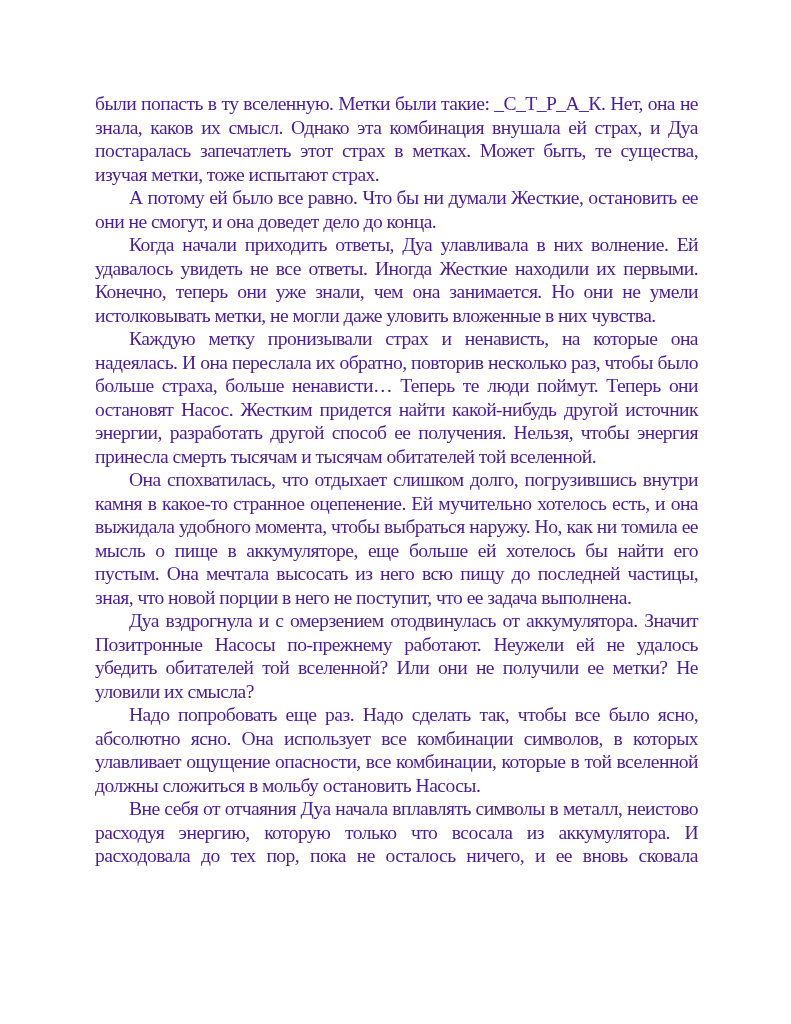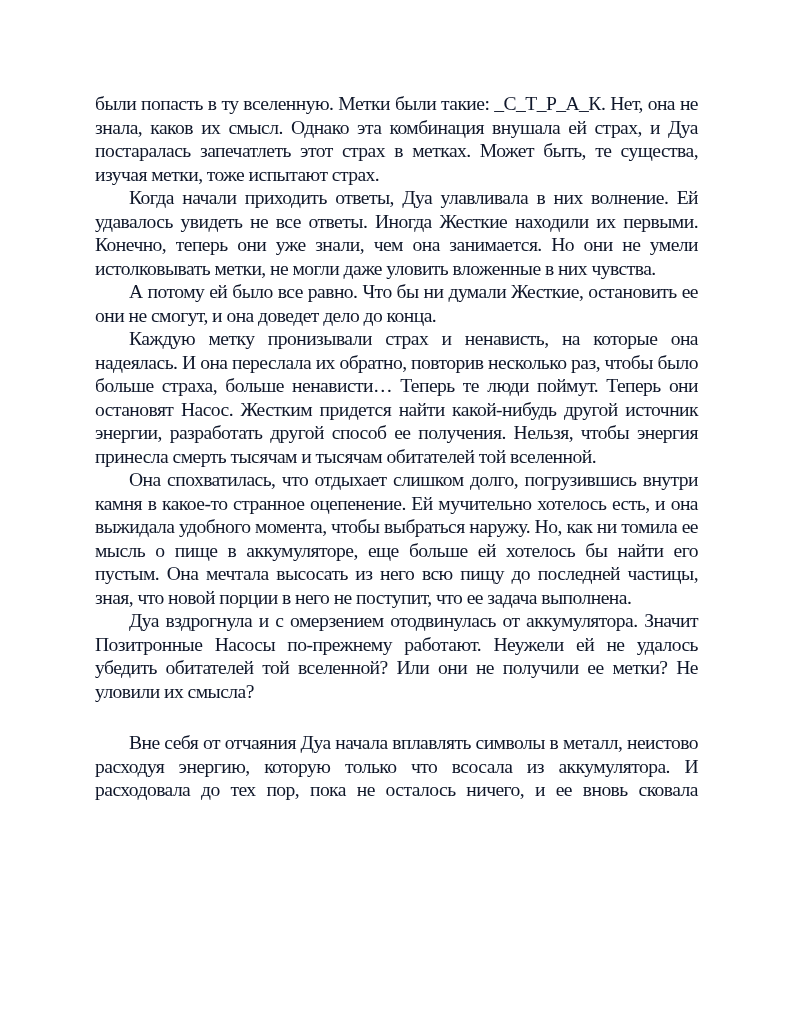--- a/index.html
+++ b/index.html
@@ -5,37 +5,38 @@
   html, body { margin: 0; padding: 0; background: #ffffff; }
   body { width: 791px; height: 1024px; position: relative; overflow: hidden; }
   .page {
     position: absolute;
     left: 95px;
     top: 92px;
     width: 603px;
     font-family: "Liberation Serif", serif;
     font-size: 19.6px;
     line-height: 23.5px;
-    color: #0f172a;
+    color: #4c1d95;
     letter-spacing: -0.55px;
     word-spacing: 0px;
   }
   .page p {
     margin: 0;
     text-align: justify;
     text-indent: 34px;
     hyphens: none;
   }
   .page p.cont { text-indent: 0; }
-  .page p.last-open { text-align-last: justify; margin-top: 28px; }
+  .page p.last-open { text-align-last: justify; }
 </style>
 </head>
 <body>
 
 <div class="page">
   <p class="cont">были попасть в ту вселенную. Метки были такие: _С_Т_Р_А_К. Нет, она не знала, каков их смысл. Однако эта комбинация внушала ей страх, и Дуа постаралась запечатлеть этот страх в метках. Может быть, те существа, изучая метки, тоже испытают страх.</p>
+  <p>А потому ей было все равно. Что бы ни думали Жесткие, остановить ее они не смогут, и она доведет дело до конца.</p>
   <p>Когда начали приходить ответы, Дуа улавливала в них волнение. Ей удавалось увидеть не все ответы. Иногда Жесткие находили их первыми. Конечно, теперь они уже знали, чем она занимается. Но они не умели истолковывать метки, не могли даже уловить вложенные в них чувства.</p>
-  <p>А потому ей было все равно. Что бы ни думали Жесткие, остановить ее они не смогут, и она доведет дело до конца.</p>
   <p>Каждую метку пронизывали страх и ненависть, на которые она надеялась. И она переслала их обратно, повторив несколько раз, чтобы было больше страха, больше ненависти… Теперь те люди поймут. Теперь они остановят Насос. Жестким придется найти какой-нибудь другой источник энергии, разработать другой способ ее получения. Нельзя, чтобы энергия принесла смерть тысячам и тысячам обитателей той вселенной.</p>
   <p>Она спохватилась, что отдыхает слишком долго, погрузившись внутри камня в какое-то странное оцепенение. Ей мучительно хотелось есть, и она выжидала удобного момента, чтобы выбраться наружу. Но, как ни томила ее мысль о пище в аккумуляторе, еще больше ей хотелось бы найти его пустым. Она мечтала высосать из него всю пищу до последней частицы, зная, что новой порции в него не поступит, что ее задача выполнена.</p>
   <p>Дуа вздрогнула и с омерзением отодвинулась от аккумулятора. Значит Позитронные Насосы по-прежнему работают. Неужели ей не удалось убедить обитателей той вселенной? Или они не получили ее метки? Не уловили их смысла?</p>
+  <p>Надо попробовать еще раз. Надо сделать так, чтобы все было ясно, абсолютно ясно. Она использует все комбинации символов, в которых улавливает ощущение опасности, все комбинации, которые в той вселенной должны сложиться в мольбу остановить Насосы.</p>
   <p class="last-open">Вне себя от отчаяния Дуа начала вплавлять символы в металл, неистово расходуя энергию, которую только что всосала из аккумулятора. И расходовала до тех пор, пока не осталось ничего, и ее вновь сковала</p>
 </div>
 
 </body></html>

